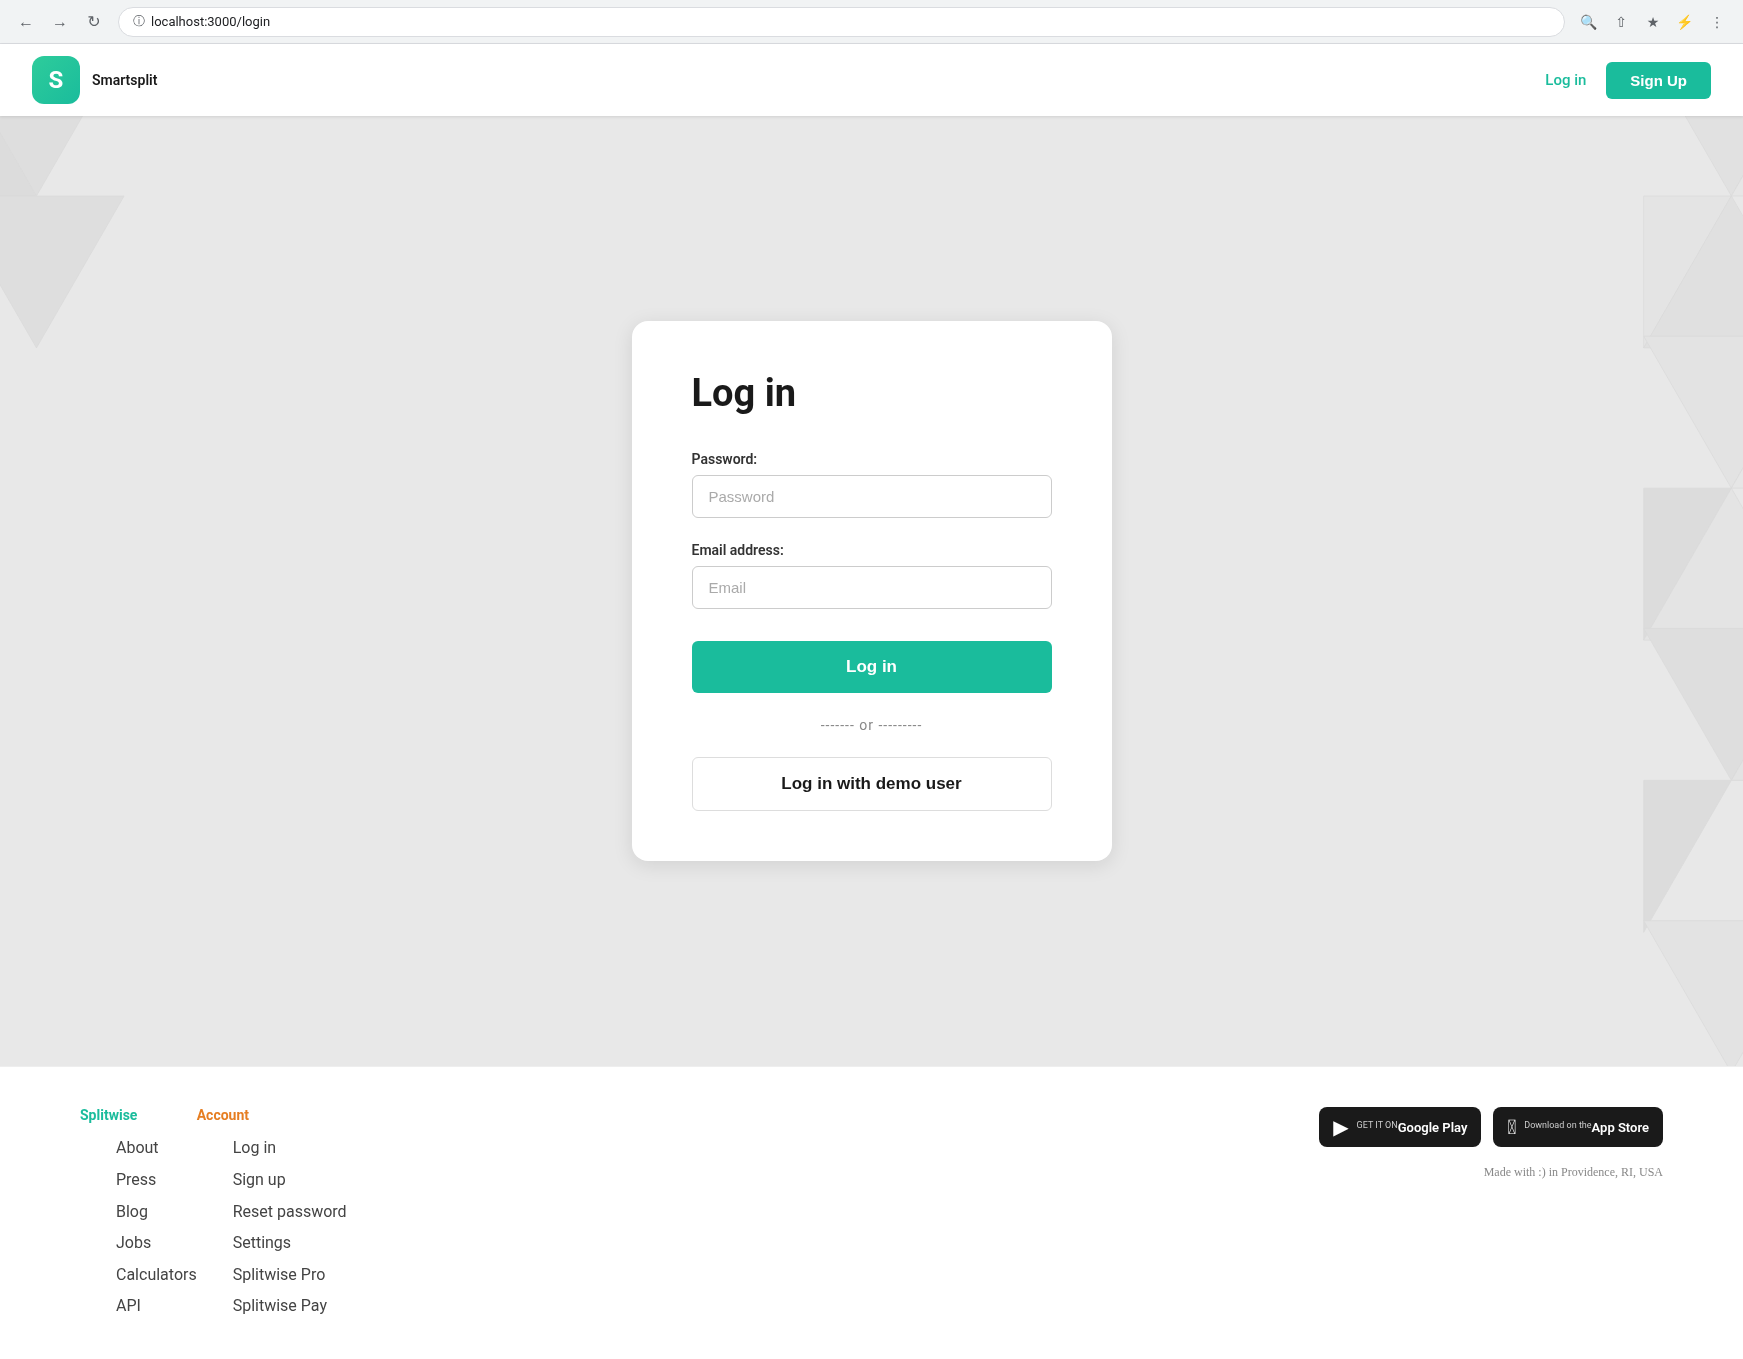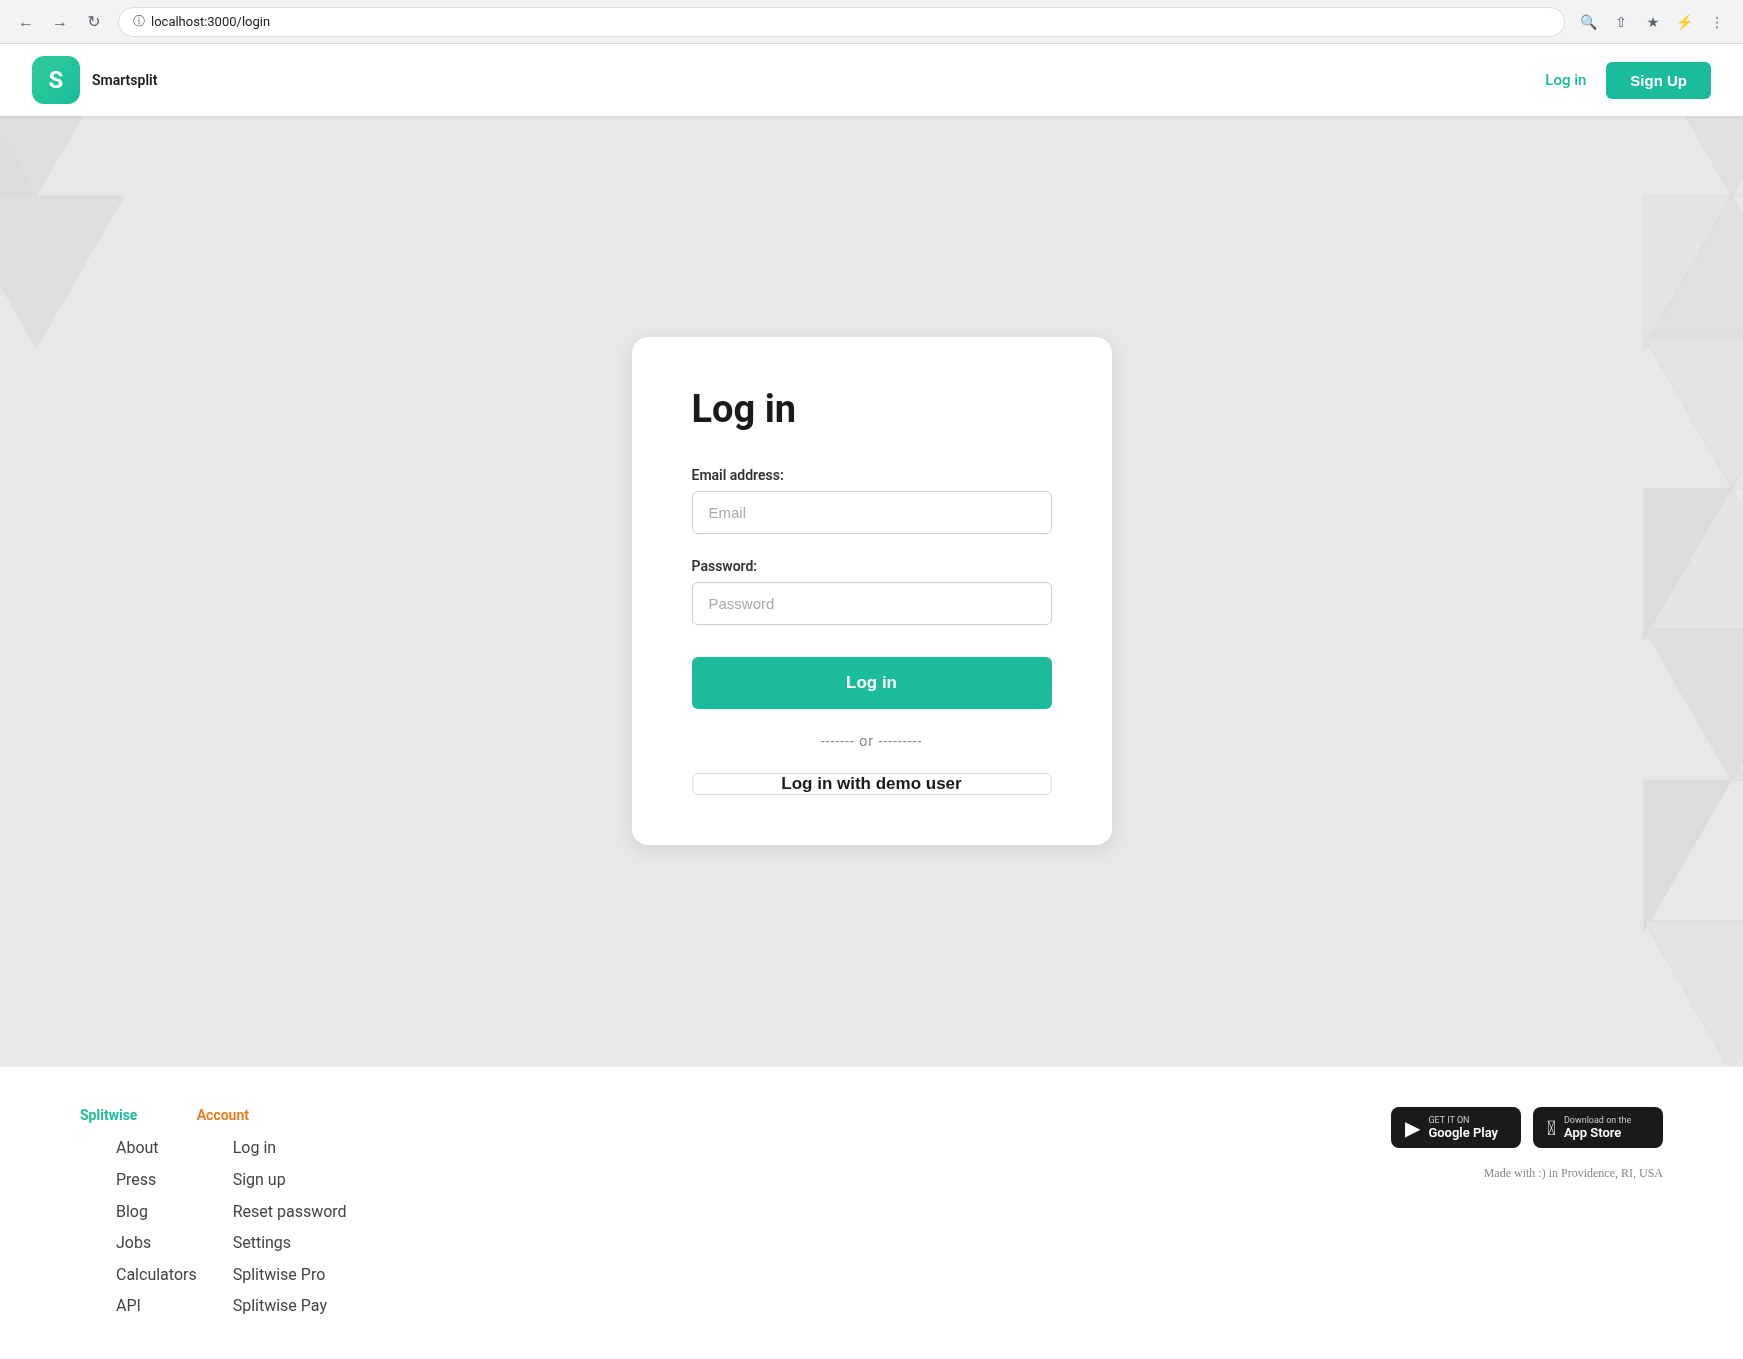--- a/index.html
+++ b/index.html
@@ -253,20 +253,21 @@
       margin-bottom: 24px;
       letter-spacing: 1px;
     }
 
     .demo-btn {
       width: 100%;
       background: white;
       color: #1a1a1a;
       border: 1.5px solid #ddd;
       border-radius: 6px;
+      padding: 16px;
       font-size: 17px;
       font-weight: 700;
       cursor: pointer;
     }
 
     
     .footer {
       background: white;
       padding: 40px 80px 40px;
       border-top: 1px solid #eee;
@@ -331,21 +332,21 @@
       cursor: pointer;
       min-width: 130px;
     }
 
     .app-badge-icon {
       font-size: 20px;
     }
 
     .app-badge-text {
       display: flex;
-      flex-direction: column;
+      flex-direction: row;
     }
 
     .app-badge-small {
       font-size: 9px;
       color: #ccc;
     }
 
     .app-badge-large {
       font-size: 13px;
       font-weight: 600;
@@ -466,27 +467,27 @@
       <a class="nav-login-link" href="#">Log in</a>
       <button class="nav-signup-btn">Sign Up</button>
     </div>
   </nav>
 
   <div class="main-content">
     <div class="login-card">
       <h1 class="login-title">Log in</h1>
 
       <div class="form-group">
+        <label class="form-label">Password:</label>
+        <input class="form-input" type="password" placeholder="Password" style="">
+      </div>
+
+      <div class="form-group">
         <label class="form-label">Email address:</label>
         <input class="form-input" type="email" placeholder="Email" style="">
-      </div>
-
-      <div class="form-group">
-        <label class="form-label">Password:</label>
-        <input class="form-input" type="password" placeholder="Password" style="">
       </div>
 
       <button class="login-btn">Log in</button>
 
       <div class="divider">------- or ---------</div>
 
       <button class="demo-btn">Log in with demo user</button>
     </div>
   </div>
 

